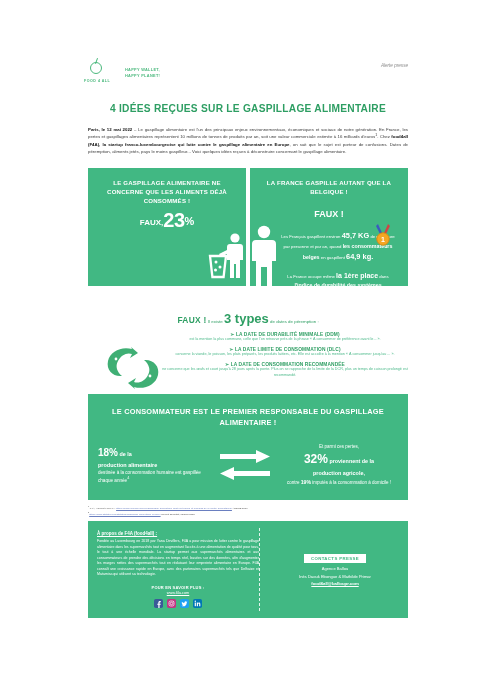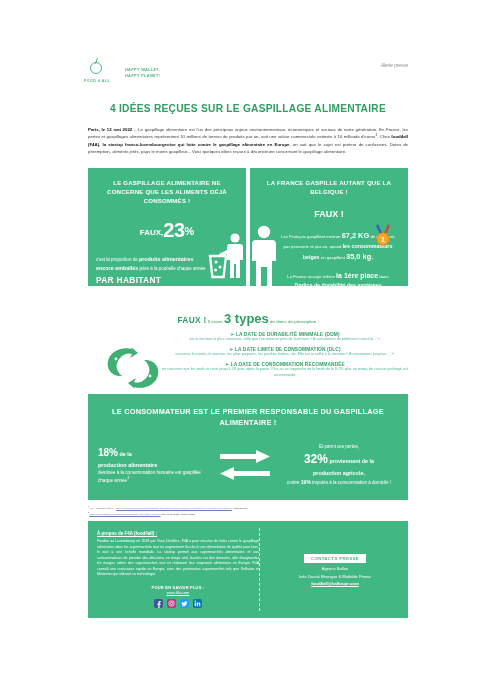--- a/index.html
+++ b/index.html
@@ -38,21 +38,21 @@
     text-align:justify;
   }
   .intro b { color:#111; }
 
   
   .duo { margin-top:13px; display:flex; gap:4px; }
   .gbox { background:#41b883; color:#fff; position:relative; overflow:hidden; }
   .gbox.left { width:158px; height:118px; padding:10px 8px 0 8px; }
   .gbox.right { width:158px; height:118px; padding:10px 8px 0 8px; }
   .gbox-title { text-align:center; font-weight:700; font-size:6.1px; line-height:1.5; letter-spacing:.2px; }
-  .faux-big { text-align:center; margin-top:14px; font-size:8px; font-weight:700; }
+  .faux-big { text-align:center; margin-top:4px; font-size:8px; font-weight:700; }
   .faux-big .num { font-size:20px; letter-spacing:-.5px; vertical-align:-2px; }
   .faux-big .pct { font-size:11px; }
   .lbody { margin-top:13px; font-size:4.5px; line-height:1.6; width:110px; }
   .lbody b { font-size:5.4px; }
   .lbody .habitant { font-size:8.4px; font-weight:700; letter-spacing:.3px; display:block; margin-top:2px;}
 
   .faux-r { text-align:center; font-size:9px; font-weight:700; margin-top:13px; }
   .rbody { margin-top:11px; font-size:4.3px; line-height:1.62; text-align:center; padding:0 4px 0 22px; }
   .rbody b { font-size:5.3px; }
   .rbody .kg { font-size:7.4px; font-weight:700; }
@@ -135,41 +135,36 @@
     <b>Paris, le 12 mai 2022</b><span> – Le gaspillage alimentaire est l'un des principaux enjeux environnementaux, économiques et sociaux de notre génération. En France, les pertes et gaspillages alimentaires représentent 10 millions de tonnes de produits par an, soit une valeur commerciale estimée à 16 milliards d'euros</span><sup>1</sup><span>. Chez </span><b>food4all (F4A), la startup franco-luxembourgeoise qui lutte contre le gaspillage alimentaire en Europe</b><span>, on sait que le sujet est porteur de confusions. Dates de péremption, aliments jetés, pays le moins gaspilleur... Voici quelques idées reçues à déconstruire concernant le gaspillage alimentaire.</span>
   </p>
 
   <div class="duo">
 
     <div class="gbox left">
       <div class="gbox-title">LE GASPILLAGE ALIMENTAIRE NE CONCERNE QUE LES ALIMENTS DÉJÀ CONSOMMÉS !</div>
       <div class="faux-big">
         <span>FAUX,</span><span class="num">23</span><span class="pct">%</span>
       </div>
-      <div class="lbody">
-        <span>c'est la proportion de </span><b>produits alimentaires encore emballés</b><span> jetés à la poubelle chaque année</span>
-        <span class="habitant">PAR HABITANT</span>
-        
-      </div>
       <svg class="trash-icon" width="42" height="48" viewBox="0 0 42 48">
         <circle cx="27" cy="6" r="4.6" fill="#fff"></circle>
         <path d="M22 12 h10 a3 3 0 0 1 3 3 v13 h-3 v18 h-4 v-14 h-2 v14 h-4 v-18 h-3 v-13 a3 3 0 0 1 3 -3 z" fill="#fff"></path>
         <path d="M21 17 L11 22 l1.6 3 L23 20 z" fill="#fff"></path>
         <path d="M2 24 h16 l-2.4 21 h-11.2 z" fill="none" stroke="#fff" stroke-width="2.3"></path>
         <circle cx="8" cy="30" r="1.5" fill="#fff"></circle>
             <circle cx="12" cy="35" r="1.5" fill="#fff"></circle>
         <circle cx="7.5" cy="38" r="1.5" fill="#fff"></circle>
       </svg>
     </div>
 
     <div class="gbox right">
       <div class="gbox-title">LA FRANCE GASPILLE AUTANT QUE LA BELGIQUE !</div>
       <div class="faux-r">FAUX !</div>
       <div class="rbody">
-        <span>Les Français gaspillent environ </span><span class="kg">67,2 KG</span><span> de nourriture par personne et par an, quand </span><b>les consommateurs belges</b><span> en gaspillent </span><span class="kg">35,0 kg.</span>
+        <span>Les Français gaspillent environ </span><span class="kg">45,7 KG</span><span> de nourriture par personne et par an, quand </span><b>les consommateurs belges</b><span> en gaspillent </span><span class="kg">64,9 kg.</span>
         <br><br>
         <span>La France occupe même </span><span class="place">la 1ère place</span><span> dans </span><b>l'indice de durabilité des systèmes alimentaires</b>
       </div>
       <svg class="person-icon" width="44" height="62" viewBox="0 0 44 62">
         <circle cx="22" cy="8" r="6.2" fill="#fff"></circle>
         <path d="M14 16 h16 a4 4 0 0 1 4 4 v17 h-4 v25 h-5 v-19 h-6 v19 h-5 v-25 h-4 v-17 a4 4 0 0 1 4 -4 z" fill="#fff"></path>
       </svg>
       <svg class="medal" width="18" height="22" viewBox="0 0 18 22">
         <path d="M4 0 L8 9 L6 10 L2 2 z" fill="#3b5bbf"></path>
         <path d="M14 0 L10 9 L12 10 L16 2 z" fill="#cf4545"></path>

